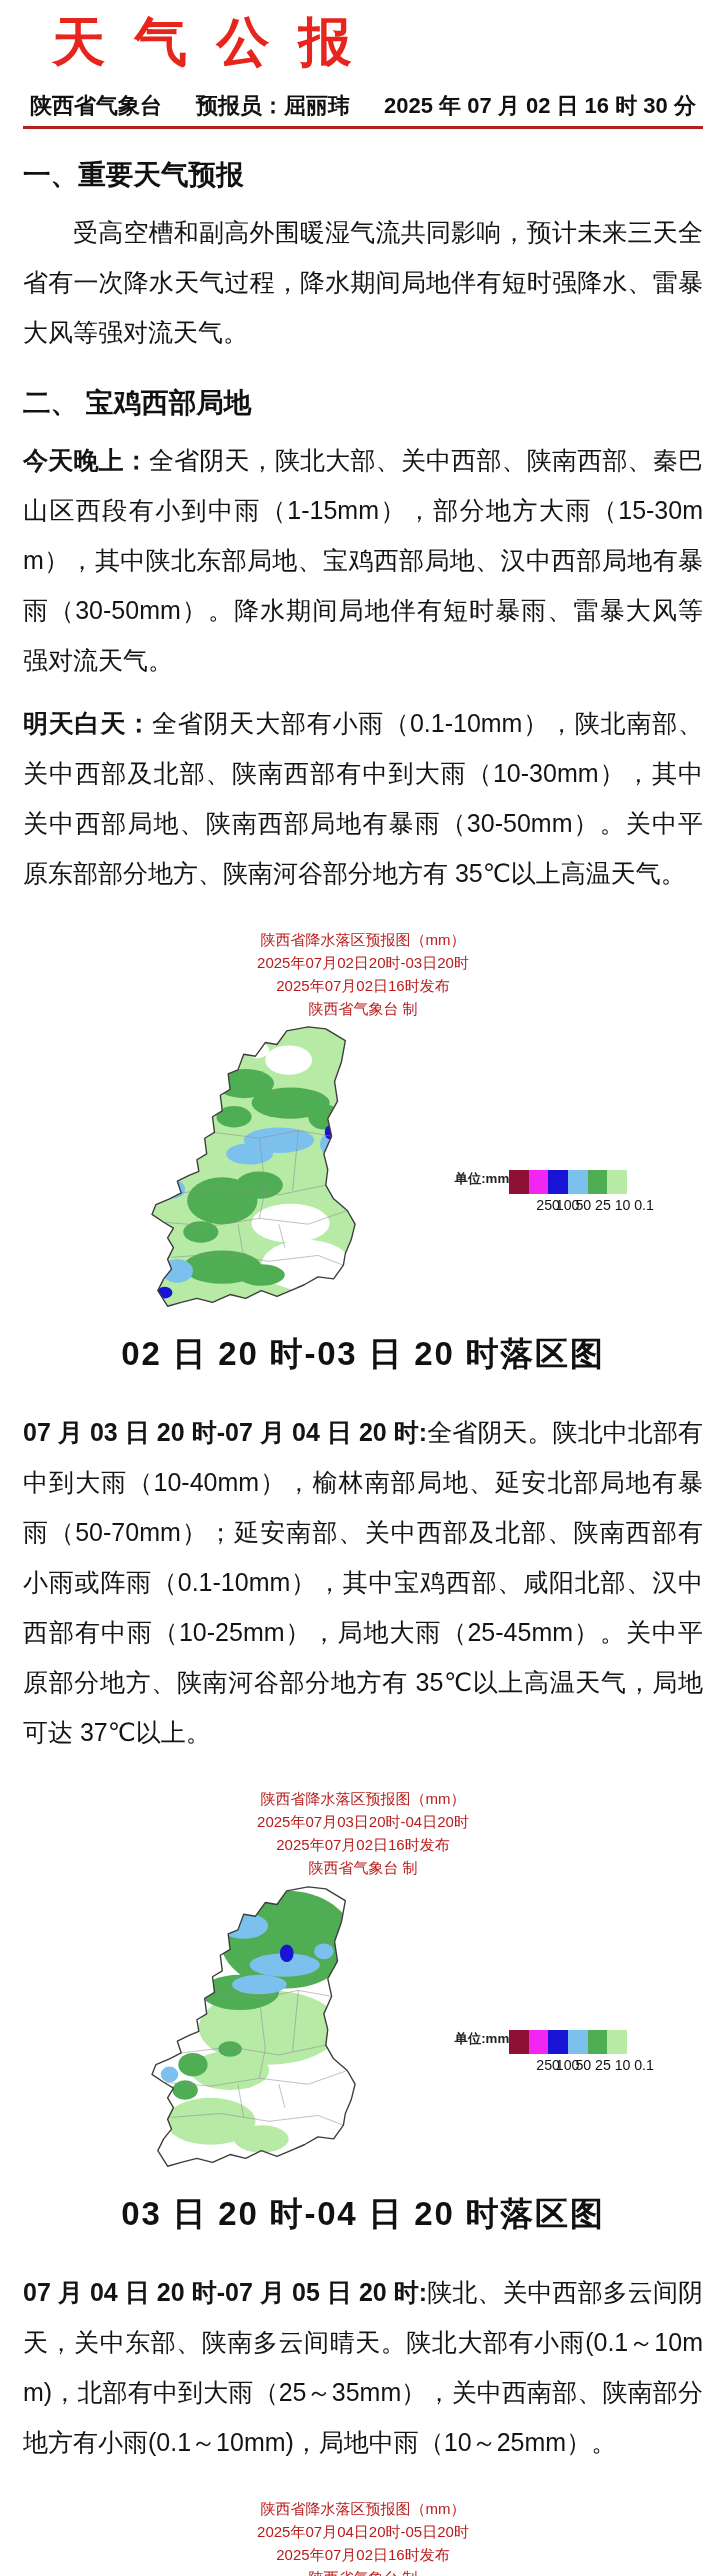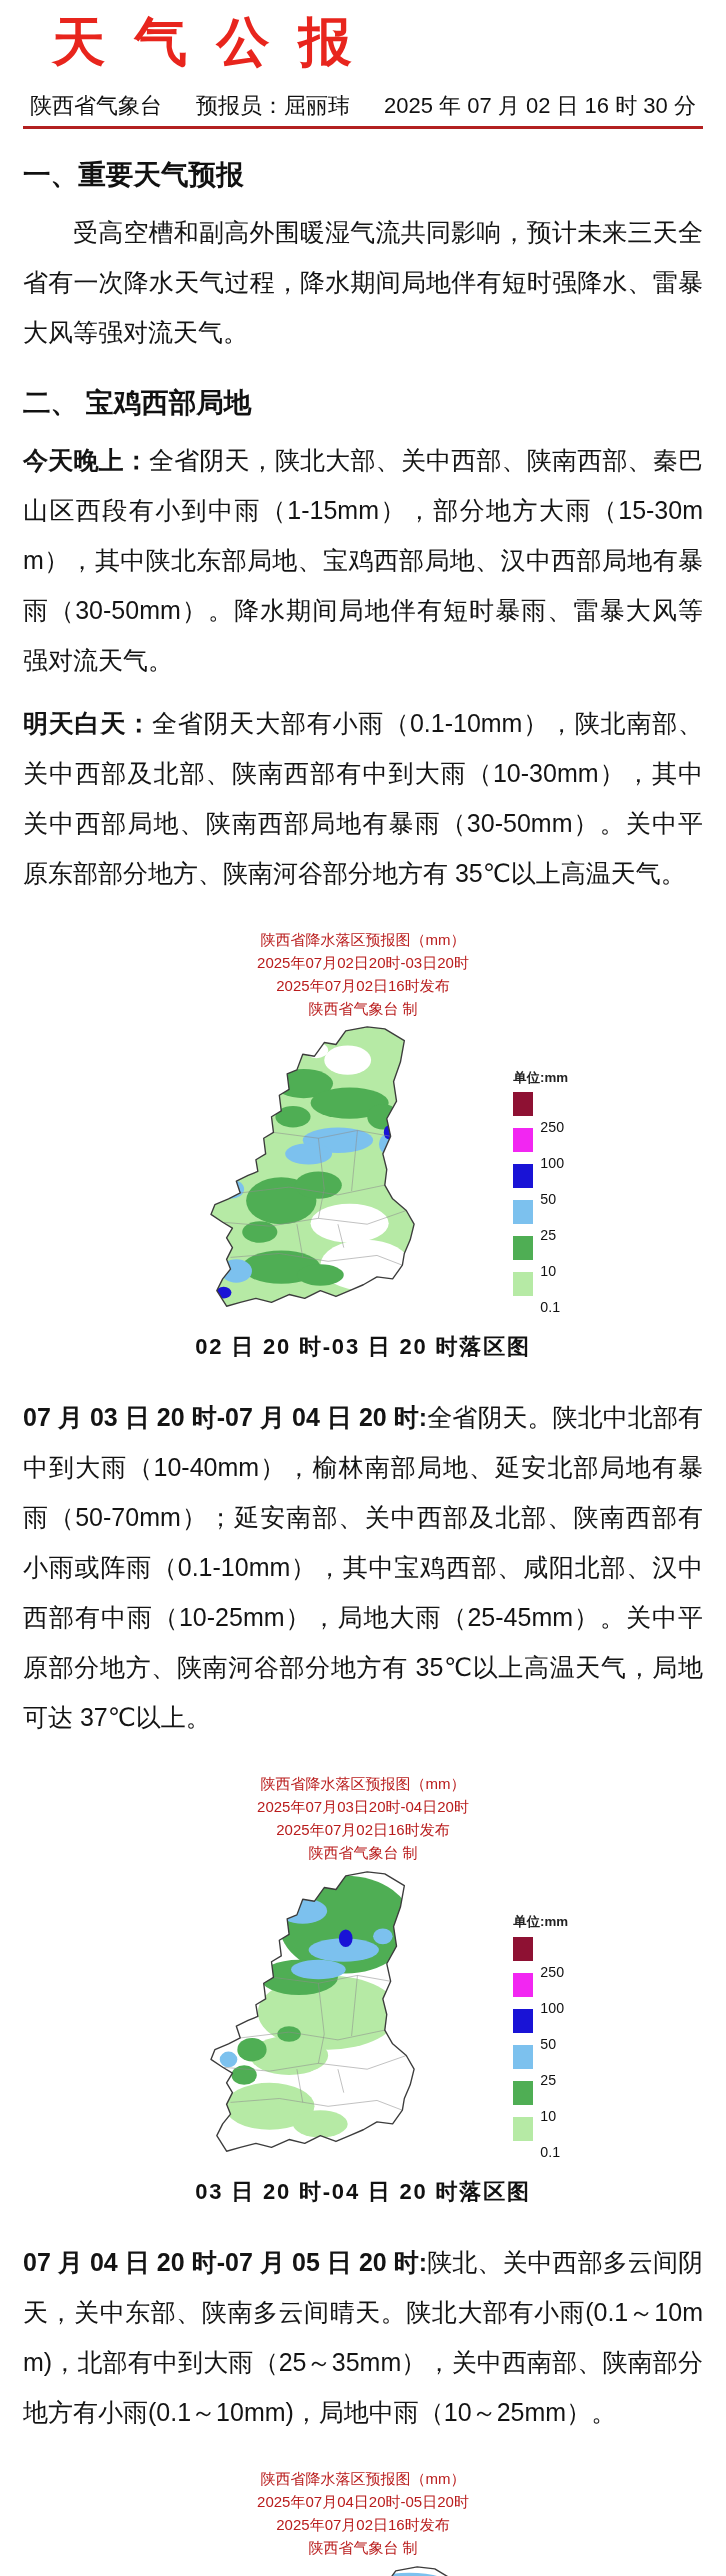--- a/index.html
+++ b/index.html
@@ -7,43 +7,43 @@
     width:726px;min-height:2576px;margin:0 auto;background:#fff;
     font-family:"Liberation Sans","DejaVu Sans",sans-serif;color:#1a1a1a;
     box-sizing:border-box;padding:5.3px 23px 36px 23px;
   }
   .doc-title{
     text-align:left;color:#e8251d;font-size:53px;font-weight:700;
     letter-spacing:0.55em;text-indent:0.55em;margin:3.6px 0 16px 0;line-height:1.25;
   }
   .meta-line{
     display:flex;justify-content:space-between;align-items:baseline;
-    font-size:22px;font-weight:400;color:#111;
+    font-size:22px;font-weight:700;color:#111;
     padding:0 7.1px 5.3px 7.1px;border-bottom:3.6px solid #b32020;
   }
   .sec-heading{font-size:27.6px;font-weight:700;color:#111;margin:27px 0 7.1px 0;line-height:1.4;}
   .para{
     font-size:25px;line-height:50px;text-align:justify;margin:12.4px 0;color:#141414;
     font-weight:400;word-break:break-all;
   }
   .para.indent{text-indent:2em;}
   .para .lead{font-weight:700;}
   .map-figure{margin:30px 0 5.3px 0;text-align:center;}
   .map-header{font-size:15px;line-height:23px;color:#b91c1c;margin-bottom:3.6px;}
   .map-row{display:flex;justify-content:center;align-items:center;gap:12.4px;}
   .map-svg{width:311px;height:293px;flex:0 0 auto;}
-  .legend{display:flex;flex-direction:column;align-items:flex-start;margin-top:37px;padding-left:32px;}
+  .legend{display:flex;flex-direction:row;align-items:flex-start;margin-top:37px;padding-left:32px;}
   .legend-title{font-size:13.3px;color:#222;margin-bottom:5.3px;font-weight:700;}
   .legend-row{position:relative;height:36px;}
   .legend-swatch{width:19.6px;height:24px;display:block;}
   .legend-label{
     position:absolute;left:27px;bottom:0;transform:translateY(45%);
     font-size:14.2px;color:#111;white-space:nowrap;
   }
-  .map-caption{font-size:22px;font-weight:700;color:#111;margin:16px 0 30px 0;letter-spacing:1.8px;}
+  .map-caption{font-size:33px;font-weight:700;color:#111;margin:16px 0 30px 0;letter-spacing:1.8px;}
 </style>
 </head>
 <body>
 
 <div class="page">
 
   <h1 class="doc-title">天气公报</h1>
 
   <div class="meta-line">
     <span>陕西省气象台</span>

